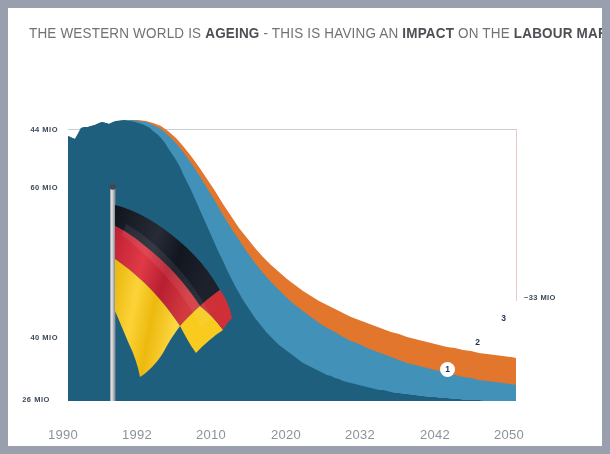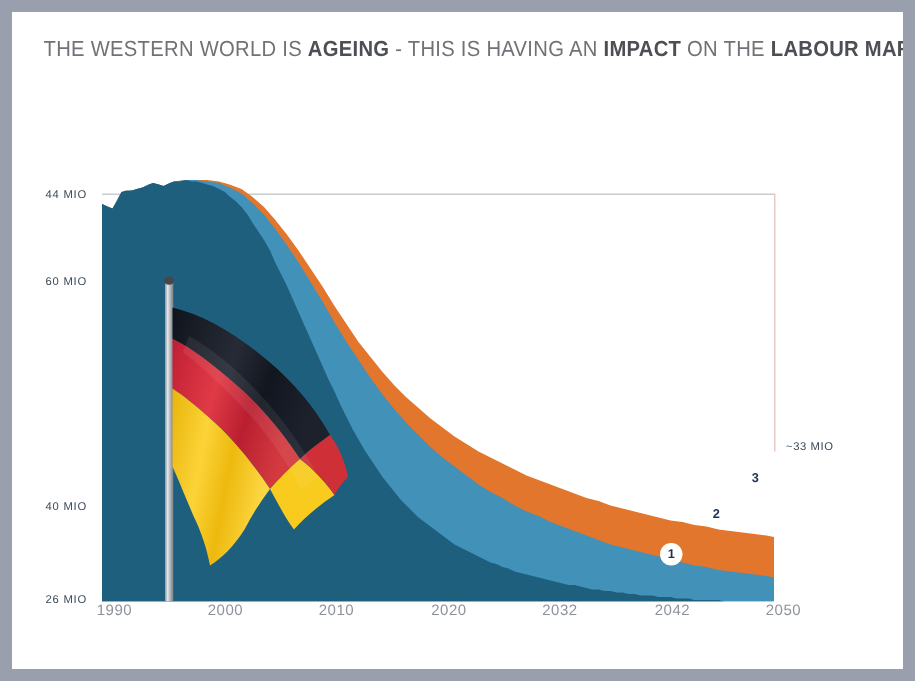--- a/index.html
+++ b/index.html
@@ -45,40 +45,40 @@
   #dropline{
     position:absolute;
     left:508px;top:121px;
     width:1px;height:172px;
     background:#e8c9c6;
   }
   
   .ylab{
     position:absolute;
     font-size:7.5px;
-    font-weight:normal;
+    font-weight:bold;
     letter-spacing:.5px;
     color:#3b4a5a;
     text-align:right;
     width:44px;
   }
   .xlab{
     position:absolute;
-    font-size:10px;
+    font-size:13px;
     letter-spacing:.3px;
     color:#8d9299;
-    text-align:right;
+    text-align:left;
     width:40px;
-    top:394px;
+    top:419px;
   }
   #endlabel{
     position:absolute;
     left:516px;top:285px;
     font-size:7.5px;
-    font-weight:normal;
+    font-weight:bold;
     letter-spacing:.4px;
     color:#3b4a5a;
     white-space:nowrap;
   }
   
   .marker{
     position:absolute;
     width:15px;height:15px;
     border-radius:50%;
     background:#ffffff;
@@ -175,24 +175,24 @@
 
       <path fill="#ffffff" opacity="0.07" d="M30,46 C48,56 66,72 82,90 C96,106 108,124 116,140
            C112,143 108,146 105,149
            C96,131 83,112 68,96 C52,79 38,66 26,57 Z"></path>
     </svg>
   </div>
 
   <div class="ylab" style="left:6px;top:117px;">44 MIO</div>
   <div class="ylab" style="left:6px;top:175px;">60 MIO</div>
   <div class="ylab" style="left:6px;top:325px;">40 MIO</div>
-  <div class="ylab" style="left:6px;top:387px;">26 MIO</div>
+  <div class="ylab" style="left:6px;top:387px;text-align:center;">26 MIO</div>
 
   <div class="xlab" style="left:40px;">1990</div>
-  <div class="xlab" style="left:114px;">2000</div>
+  <div class="xlab" style="left:114px;">1992</div>
   <div class="xlab" style="left:188px;">2010</div>
   <div class="xlab" style="left:263px;">2020</div>
   <div class="xlab" style="left:337px;">2032</div>
   <div class="xlab" style="left:412px;">2042</div>
   <div class="xlab" style="left:486px;">2050</div>
 
   <div id="endlabel">~33 MIO</div>
 
   <div class="marker" style="left:432px;top:354px;">1</div>
   <div class="marker" style="left:462px;top:327px;">2</div>

